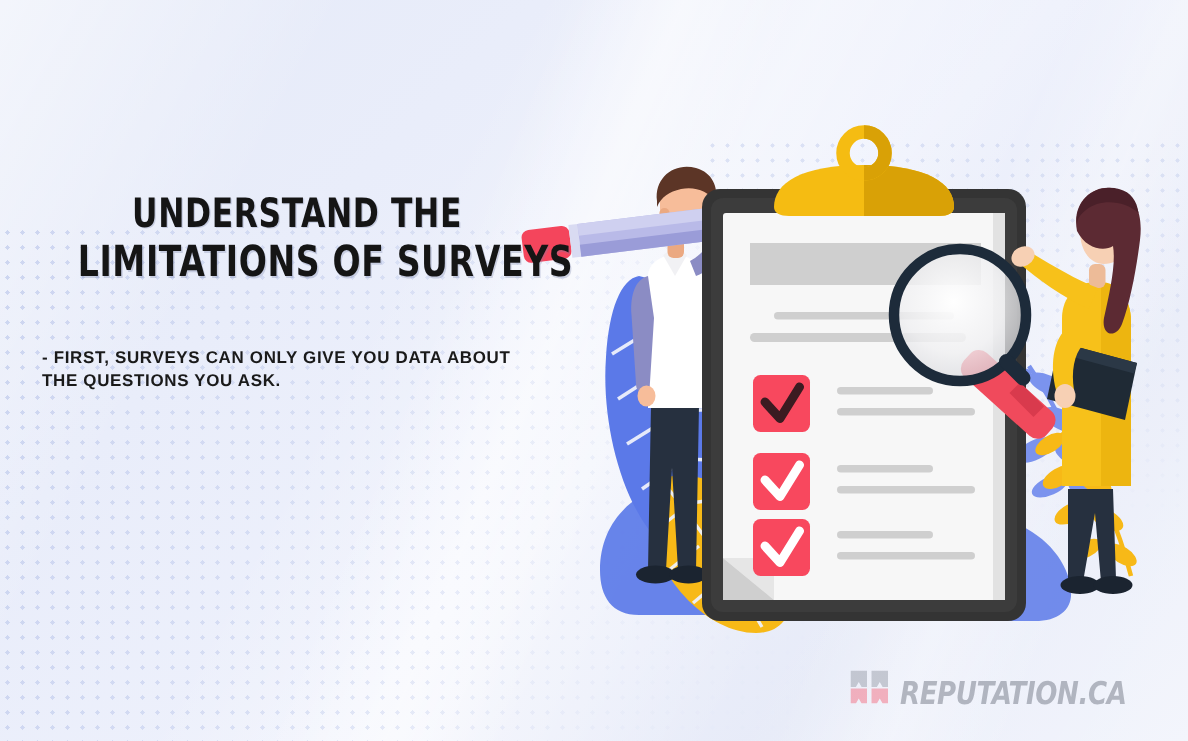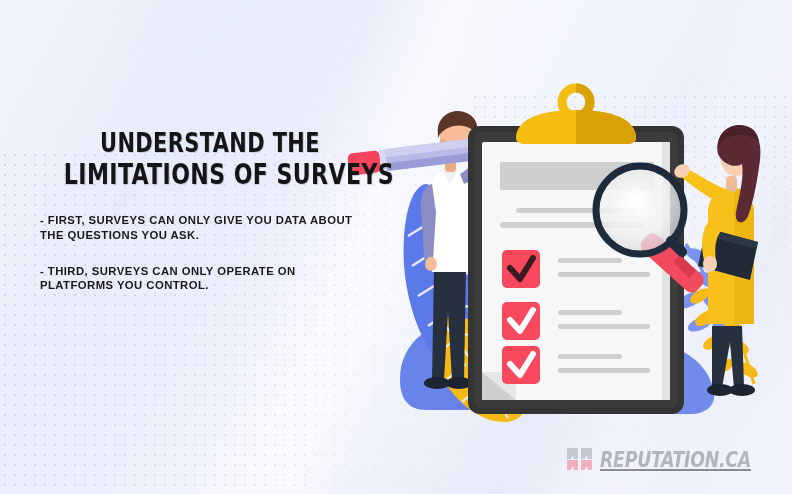--- a/index.html
+++ b/index.html
@@ -41,56 +41,55 @@
     position:absolute; left:470px; top:92px; width:322px; height:260px;
     background-image:radial-gradient(#ccd5f0 1.3px, transparent 1.4px);
     background-size:10px 10px;
     -webkit-mask-image:linear-gradient(180deg, rgba(0,0,0,0.9) 0%, rgba(0,0,0,0.5) 60%, rgba(0,0,0,0) 100%);
     mask-image:linear-gradient(180deg, rgba(0,0,0,0.9) 0%, rgba(0,0,0,0.5) 60%, rgba(0,0,0,0) 100%);
     opacity:.7;
     pointer-events:none;
   }
 
   
-  #text-col { position:absolute; left:40px; top:128px; width:340px; }
+  #text-col { position:absolute; left:28px; top:128px; width:340px; }
 
   .title {
     font-family:"DejaVu Sans Condensed","Liberation Sans Narrow","Liberation Sans",sans-serif;
     font-weight:bold;
     font-size:27px;
     line-height:1.14;
     letter-spacing:.5px;
     color:#151515;
     text-align:center;
     text-transform:uppercase;
     transform:scaleX(.86);
     transform-origin:center;
     text-shadow:1px 1px 0 rgba(120,130,170,.30);
   }
   .title .l2 { font-size:28.5px; white-space:nowrap; }
 
-  .bullets { margin-top:22px; }
+  .bullets { margin-top:41px; }
   .bullet {
     font-size:11.3px;
     font-weight:bold;
     line-height:1.30;
     letter-spacing:.45px;
     color:#1a1a1a;
     text-transform:uppercase;
     margin-bottom:21px;
     max-width:316px;
   }
   .bullet:last-child { margin-bottom:0; }
 
   
   #logo {
     position:absolute; right:28px; bottom:20px;
-    display:flex; align-items:flex-start; gap:7px;
+    display:flex; align-items:flex-end; gap:7px;
     opacity:.42;
-    text-decoration:underline;
   }
   .logo-mark { display:block; }
   .logo-text {
     font-family:"DejaVu Sans Condensed","Liberation Sans Narrow","Liberation Sans",sans-serif;
     font-weight:bold; font-style:italic;
     font-size:21px; letter-spacing:-.3px;
     color:#5c6270;
     transform:scaleX(.92);
     transform-origin:left center;
     white-space:nowrap;
@@ -302,21 +301,20 @@
 
   <div id="text-col">
 
     <h1 class="title">
       <div class="l1">Understand the</div>
       <div class="l2">Limitations of Surveys</div>
     </h1>
 
     <div class="bullets">
       <p class="bullet">- First, surveys can only give you data about the questions you ask.</p>
-      <p class="bullet">- Third, surveys can only operate on platforms you control.</p>
     </div>
   </div>
 
   <div id="logo">
     <span class="logo-mark">
       <svg width="26" height="22" viewBox="0 0 26 22" xmlns="http://www.w3.org/2000/svg">
         <path d="M0 0 H11 V11 H7.4 L5.5 7.6 L3.6 11 H0 Z" fill="#8a8f9c"></path>
         <path d="M14 0 H25 V11 H21.4 L19.5 7.6 L17.6 11 H14 Z" fill="#8a8f9c"></path>
         <path d="M0 12 H11 V22 H7.4 L5.5 18.6 L3.6 22 H0 Z" fill="#f4566c"></path>
         <path d="M14 12 H25 V22 H21.4 L19.5 18.6 L17.6 22 H14 Z" fill="#f4566c"></path>

